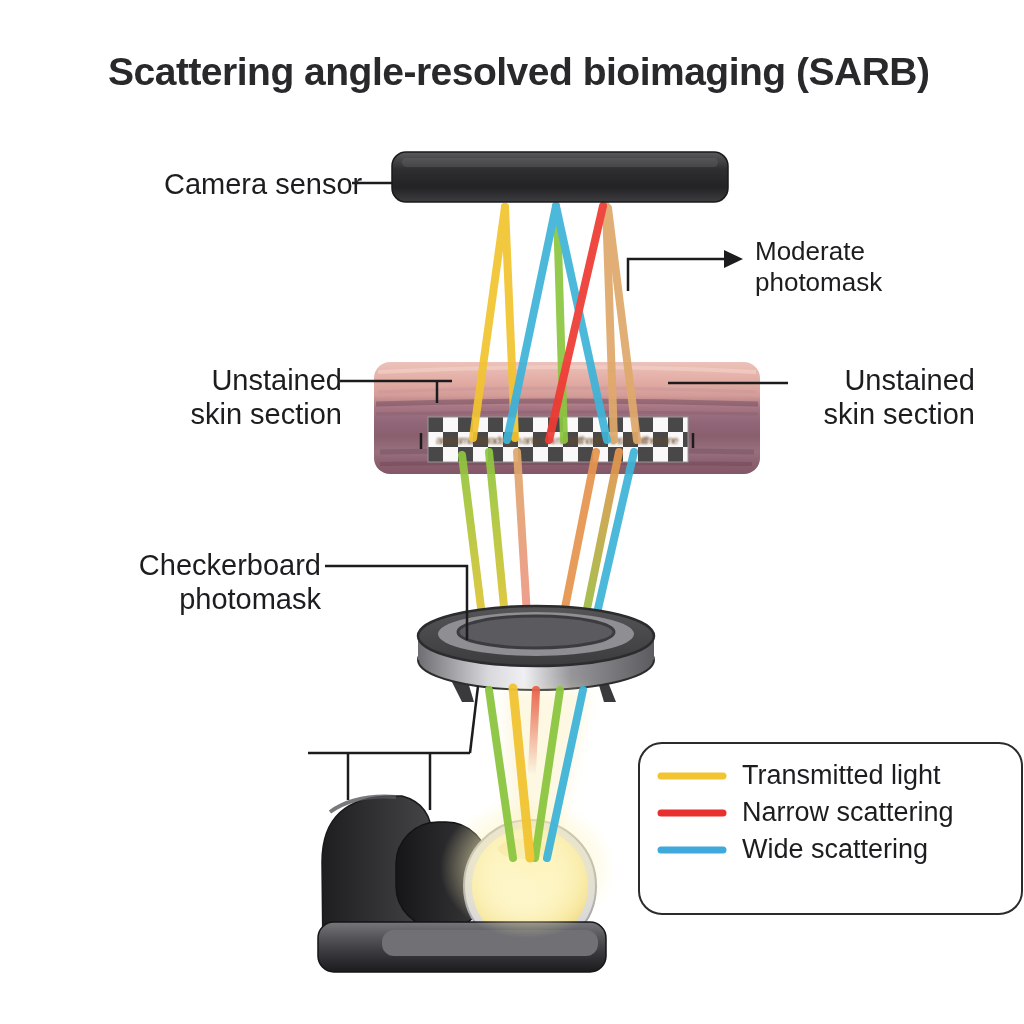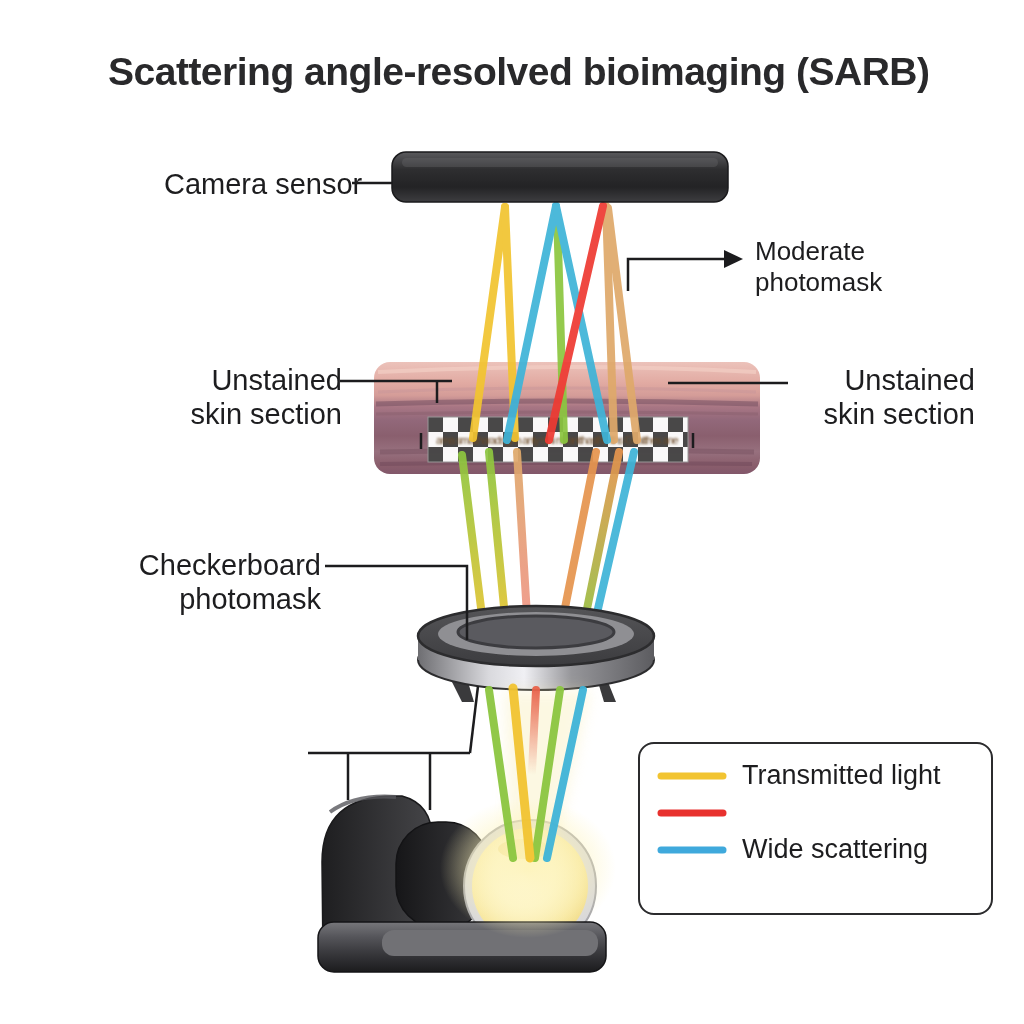--- a/index.html
+++ b/index.html
@@ -2,22 +2,22 @@
 <html><head>
 <meta charset="utf-8">
 <style>
   html,body{margin:0;padding:0;background:#ffffff;}
   #stage{position:relative;width:1024px;height:1024px;background:#ffffff;overflow:hidden;
          font-family:"Liberation Sans","DejaVu Sans",sans-serif;color:#1d1d1f;}
   #diagram-svg{position:absolute;left:0;top:0;}
   .lbl{position:absolute;font-size:29px;line-height:1.18;color:#1d1d1f;white-space:nowrap;}
   #title{position:absolute;left:108px;top:50px;font-size:39px;font-weight:bold;
          letter-spacing:-0.5px;color:#29292b;}
-  #legend-box{position:absolute;left:638px;top:742px;width:355px;height:173px;
-              border:2.5px solid #2b2b2d;border-radius:16px;background:#ffffff;
+  #legend-box{position:absolute;left:638px;top:742px;width:385px;height:173px;
+              border:2.5px solid #2b2b2d;border-radius:24px;background:#ffffff;
               box-sizing:border-box;padding-top:13px;}
   .legend-row{display:flex;align-items:center;height:37px;padding-left:17px;}
   .legend-row svg{margin-right:15px;flex:0 0 auto;}
   .legend-row span{font-size:27px;color:#1d1d1f;}
   .two-line{text-align:right;}
 </style>
 </head>
 <body>
 
 <div id="stage">
@@ -229,20 +229,21 @@
     <div class="legend-row">
       <svg width="70" height="10">
         <line x1="4" y1="5" x2="66" y2="5" stroke-width="7" stroke-linecap="round" stroke="#F2C431"></line>
       </svg>
       <span>Transmitted light</span>
     </div>
     <div class="legend-row">
       <svg width="70" height="10">
         <line x1="4" y1="5" x2="66" y2="5" stroke-width="7" stroke-linecap="round" stroke="#E8312E"></line>
       </svg>
+      <span>Narrow scattering</span>
     </div>
     <div class="legend-row">
       <svg width="70" height="10">
         <line x1="4" y1="5" x2="66" y2="5" stroke-width="7" stroke-linecap="round" stroke="#3FA9DC"></line>
       </svg>
       <span>Wide scattering</span>
     </div>
   </div>
 
 </div>

